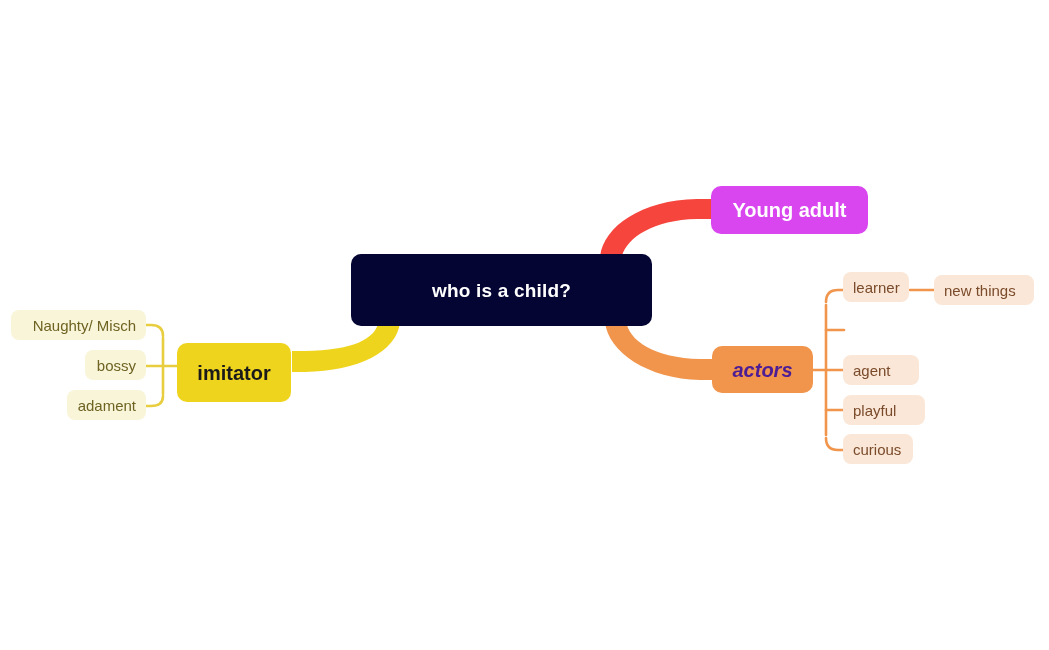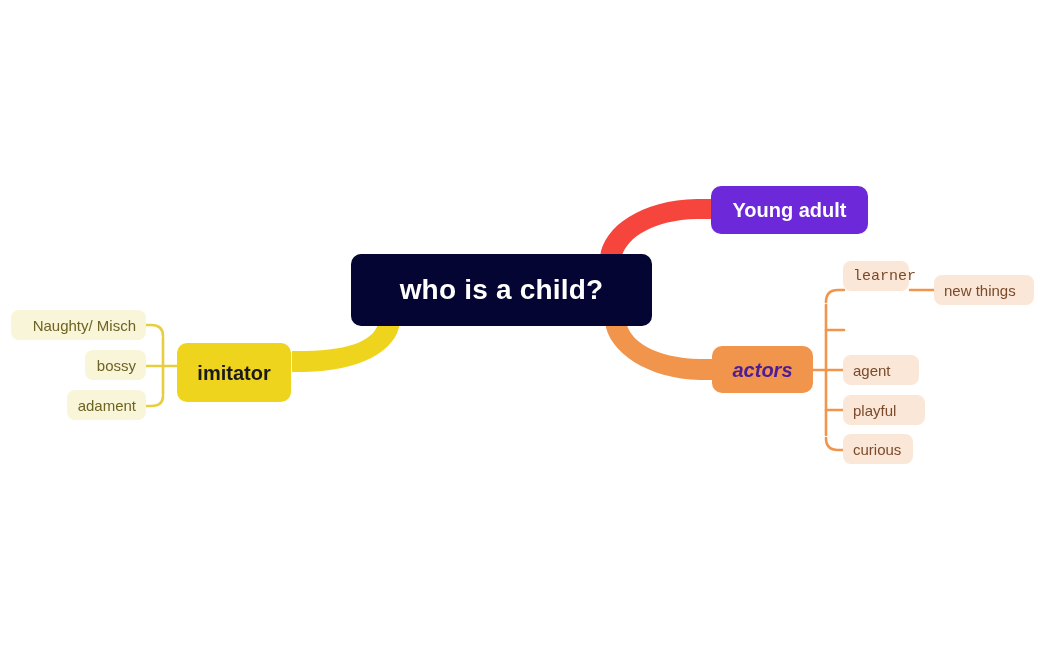--- a/index.html
+++ b/index.html
@@ -38,36 +38,36 @@
   }
   
   .node-root {
     left: 351px;
     top: 254px;
     width: 301px;
     height: 72px;
     background: #050534;
     color: #ffffff;
     border-radius: 10px;
-    font-size: 28px;
+    font-size: 19px;
     font-weight: 700;
     letter-spacing: 0.2px;
   }
   
   .node-main {
     border-radius: 10px;
     font-size: 20px;
     font-weight: 700;
   }
   .node-young-adult {
     left: 711px;
     top: 186px;
     width: 157px;
     height: 48px;
-    background: #6d28d9;
+    background: #d946ef;
     color: #ffffff;
   }
   .node-imitator {
     left: 177px;
     top: 343px;
     width: 114px;
     height: 59px;
     background: #EFD41E;
     color: #1a1a1a;
   }
@@ -96,21 +96,21 @@
   .leaf-peach {
     background: #FBE7D7;
     color: #7A4B2B;
     justify-content: flex-start;
   }
   
   .n-naughty { left: 11px;  top: 310px; width: 135px; }
   .n-bossy   { left: 85px;  top: 350px; width: 61px;  }
   .n-adament { left: 67px;  top: 390px; width: 79px;  }
   
-  .n-learner      { left: 843px; top: 261px; width: 66px; font-family: Liberation Mono, monospace; }
+  .n-learner      { left: 843px; top: 272px; width: 66px; }
   .n-newthings    { left: 934px; top: 275px; width: 100px; }
   .n-enthusiastic { left: 843px; top: 315px; width: 101px; }
   .n-agent        { left: 843px; top: 355px; width: 76px; }
   .n-playful      { left: 843px; top: 395px; width: 82px; }
   .n-curious      { left: 843px; top: 434px; width: 70px; }
 </style>
 </head>
 <body>
 
 <div id="canvas">

